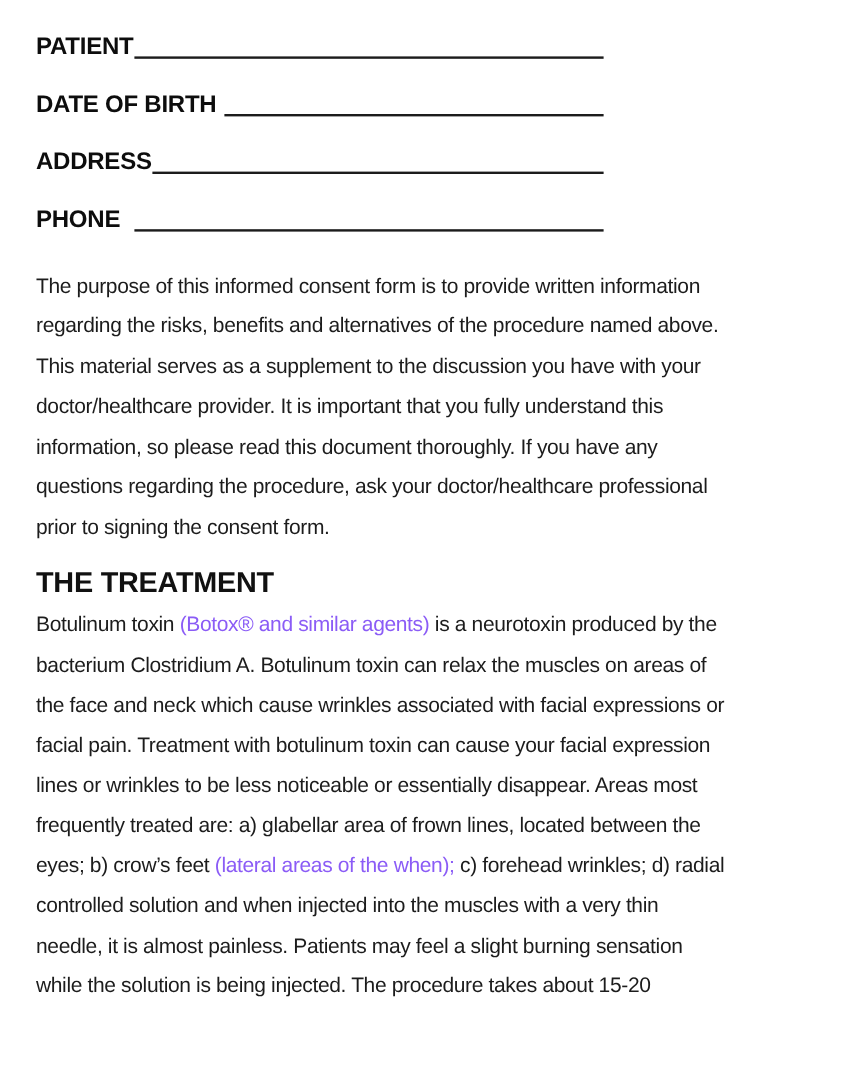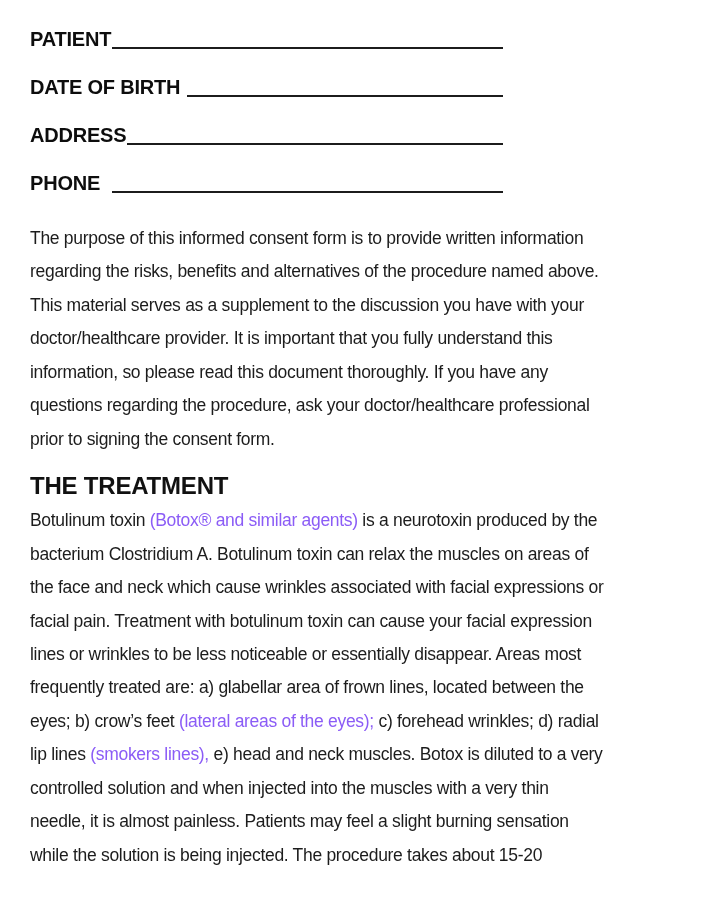--- a/index.html
+++ b/index.html
@@ -94,19 +94,18 @@
       <div class="line"><span>prior to signing the consent form.</span></div>
     </div>
   <h2 class="section-heading">THE TREATMENT</h2>
   <div class="para treatment-para" id="treatment">
       <div class="line"><span>Botulinum toxin </span><span class="link-text">(Botox® and similar agents)</span><span> is a neurotoxin produced by the</span></div>
       <div class="line"><span>bacterium Clostridium A. Botulinum toxin can relax the muscles on areas of</span></div>
       <div class="line"><span>the face and neck which cause wrinkles associated with facial expressions or</span></div>
       <div class="line"><span>facial pain. Treatment with botulinum toxin can cause your facial expression</span></div>
       <div class="line"><span>lines or wrinkles to be less noticeable or essentially disappear. Areas most</span></div>
       <div class="line"><span>frequently treated are: a) glabellar area of frown lines, located between the</span></div>
-      <div class="line"><span>eyes; b) crow’s feet </span><span class="link-text">(lateral areas of the eyes);</span><span> c) forehead wrinkles; d) radial</span></div>
-      <div class="line"><span>lip lines </span><span class="link-text">(smokers lines),</span><span> e) head and neck muscles. Botox is diluted to a very</span></div>
+      <div class="line"><span>eyes; b) crow’s feet </span><span class="link-text">(lateral areas of the when);</span><span> c) forehead wrinkles; d) radial</span></div>
       <div class="line"><span>controlled solution and when injected into the muscles with a very thin</span></div>
       <div class="line"><span>needle, it is almost painless. Patients may feel a slight burning sensation</span></div>
       <div class="line"><span>while the solution is being injected. The procedure takes about 15-20</span></div>
     </div>
 </div>
 
 </body></html>

